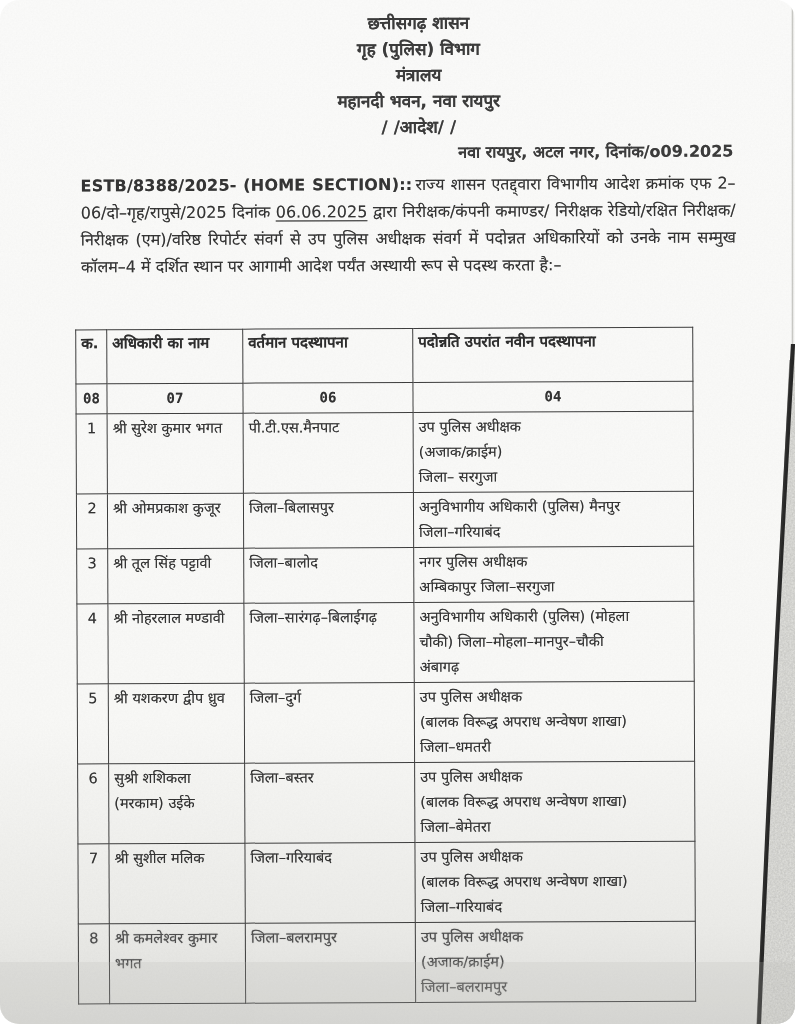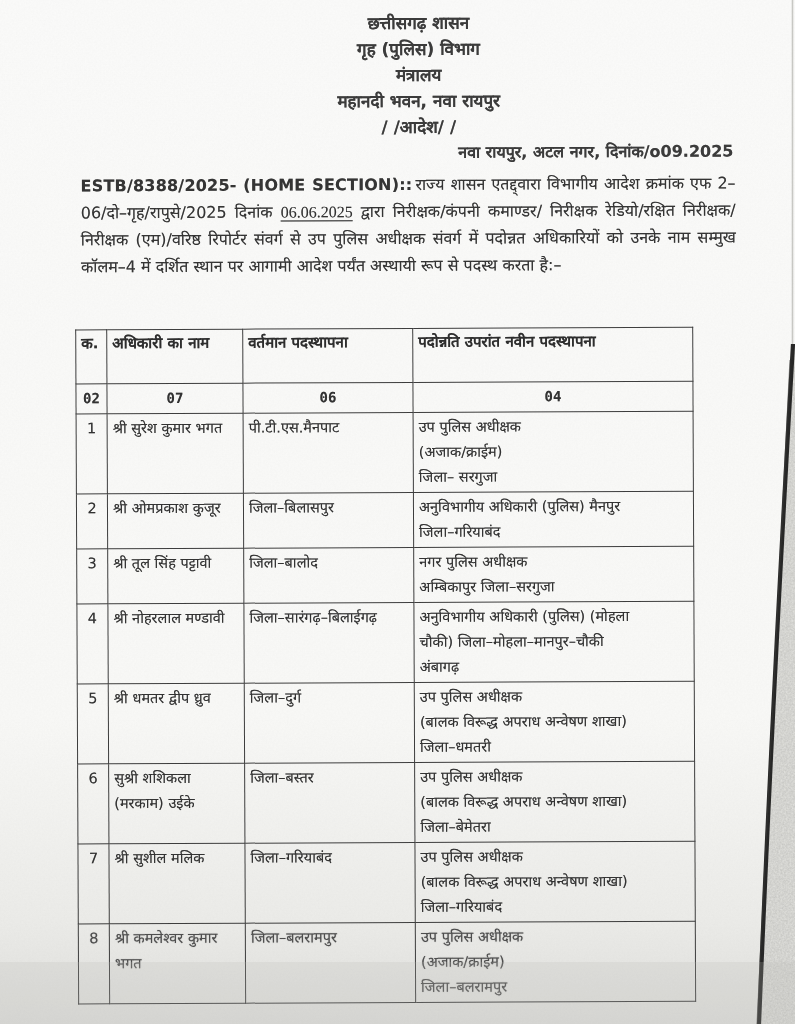--- a/index.html
+++ b/index.html
@@ -3,20 +3,21 @@
 <meta charset="utf-8">
 <style>
   html,body{margin:0;padding:0;}
   .page{
     position:relative;
     width:795px;height:1024px;
     background:linear-gradient(180deg,#fbfbfa 0%,#f9f9f7 70%,#ecece9 90%,#dededb 100%);
     overflow:hidden;
     font-family:"DejaVu Sans",sans-serif;
     color:#2e2e2e;
+    border-radius:19px;
   }
   .doc{
     position:absolute;inset:0;
     transform:rotate(-0.25deg);
     transform-origin:50% 50%;
   }
   .doc-header{
     padding-top:10px;
     padding-left:46px;
     text-align:center;
@@ -46,21 +47,20 @@
     text-shadow:0 0 0.6px rgba(60,60,60,.45);
   }
   .ref{
     font-weight:600;
     letter-spacing:.2px;
     margin-right:3px;
   }
   .u{
     text-decoration:underline;
     text-underline-offset:3px;
-    font-family:Liberation Serif, serif;
   }
   table.order{
     position:absolute;
     left:76px;top:328px;
     width:617px;
     border-collapse:collapse;
     table-layout:fixed;
     background:transparent;
   }
   table.order td{
@@ -126,21 +126,21 @@
           <col style="width:280px">
         </colgroup>
       <tbody>
         <tr class="hdr h54">
           <td>क.</td>
           <td>अधिकारी का नाम</td>
           <td>वर्तमान पदस्थापना</td>
           <td>पदोन्नति उपरांत नवीन  पदस्थापना</td>
         </tr>
         <tr class="nums h26">
-          <td>02</td>
+          <td>08</td>
           <td>07</td>
           <td>06</td>
           <td>04</td>
         </tr>
         <tr class="h79">
           <td class="c-sn">1</td>
           <td>श्री सुरेश कुमार भगत</td>
           <td>पी.टी.एस.मैनपाट</td>
           <td>उप पुलिस अधीक्षक
 (अजाक/क्राईम)
@@ -163,21 +163,21 @@
         <tr class="h72">
           <td class="c-sn">4</td>
           <td>श्री नोहरलाल मण्डावी</td>
           <td>जिला–सारंगढ़–बिलाईगढ़</td>
           <td>अनुविभागीय अधिकारी (पुलिस) (मोहला
 चौकी) जिला–मोहला–मानपुर–चौकी
 अंबागढ़</td>
         </tr>
         <tr class="h78">
           <td class="c-sn">5</td>
-          <td>श्री धमतर द्वीप ध्रुव</td>
+          <td>श्री यशकरण द्वीप ध्रुव</td>
           <td>जिला–दुर्ग</td>
           <td>उप पुलिस अधीक्षक
 (बालक विरूद्ध अपराध अन्वेषण शाखा)
 जिला–धमतरी</td>
         </tr>
         <tr class="h74">
           <td class="c-sn">6</td>
           <td>सुश्री शशिकला
 (मरकाम) उईके</td>
           <td>जिला–बस्तर</td>

